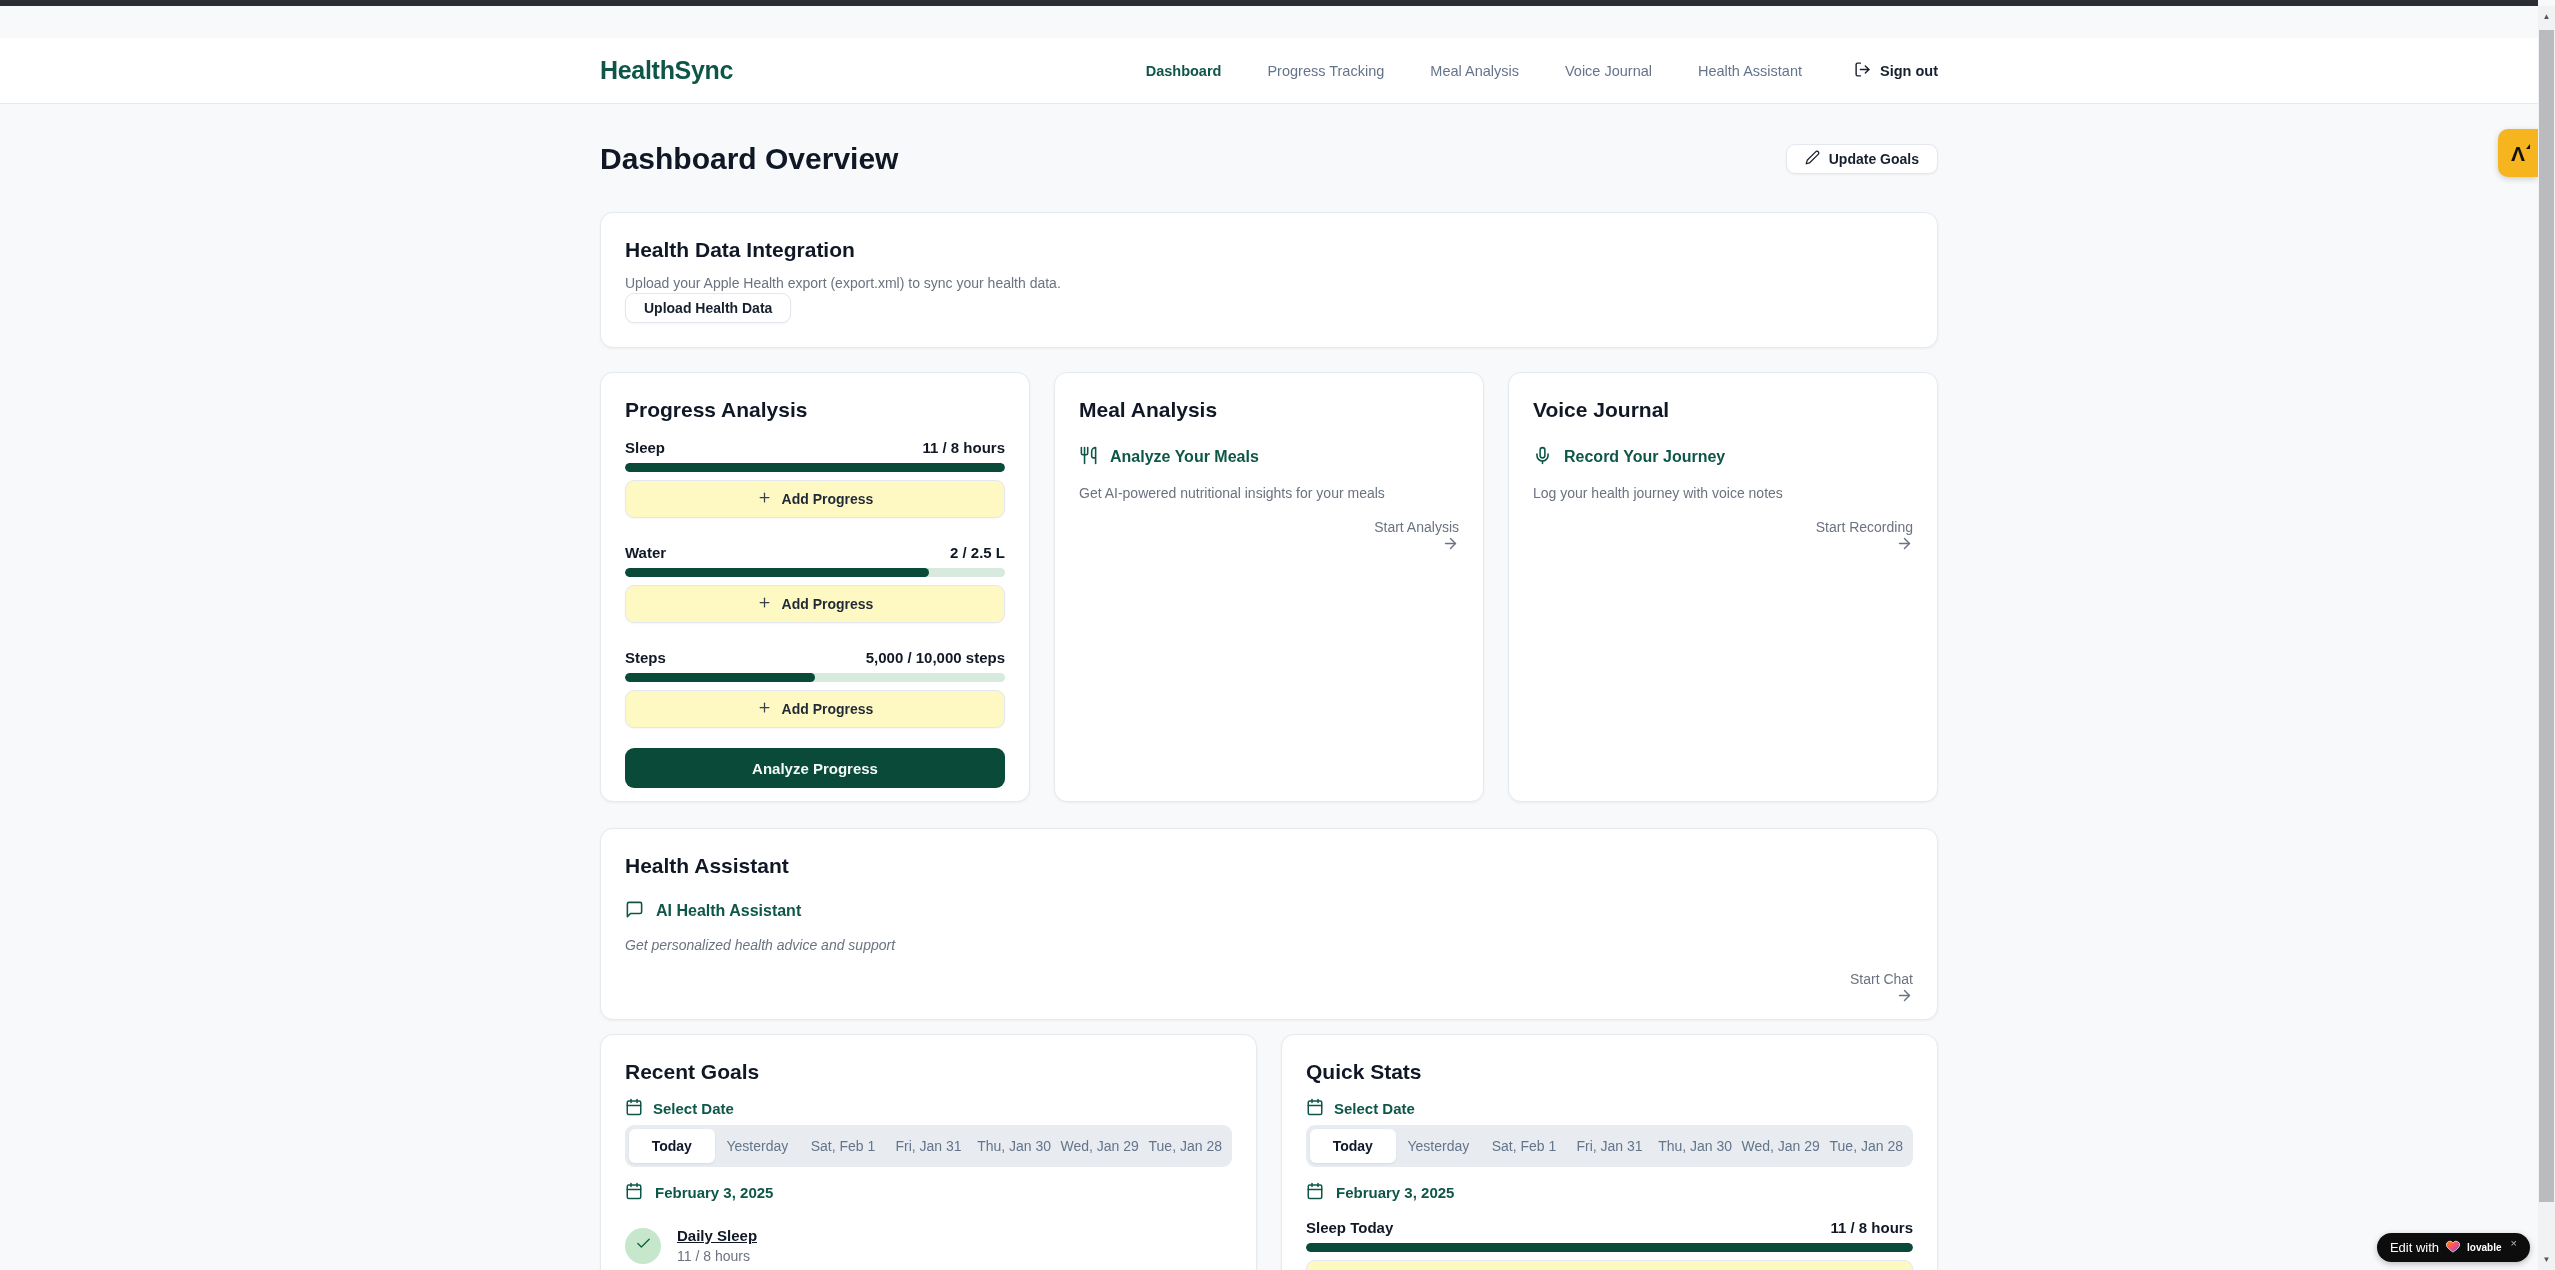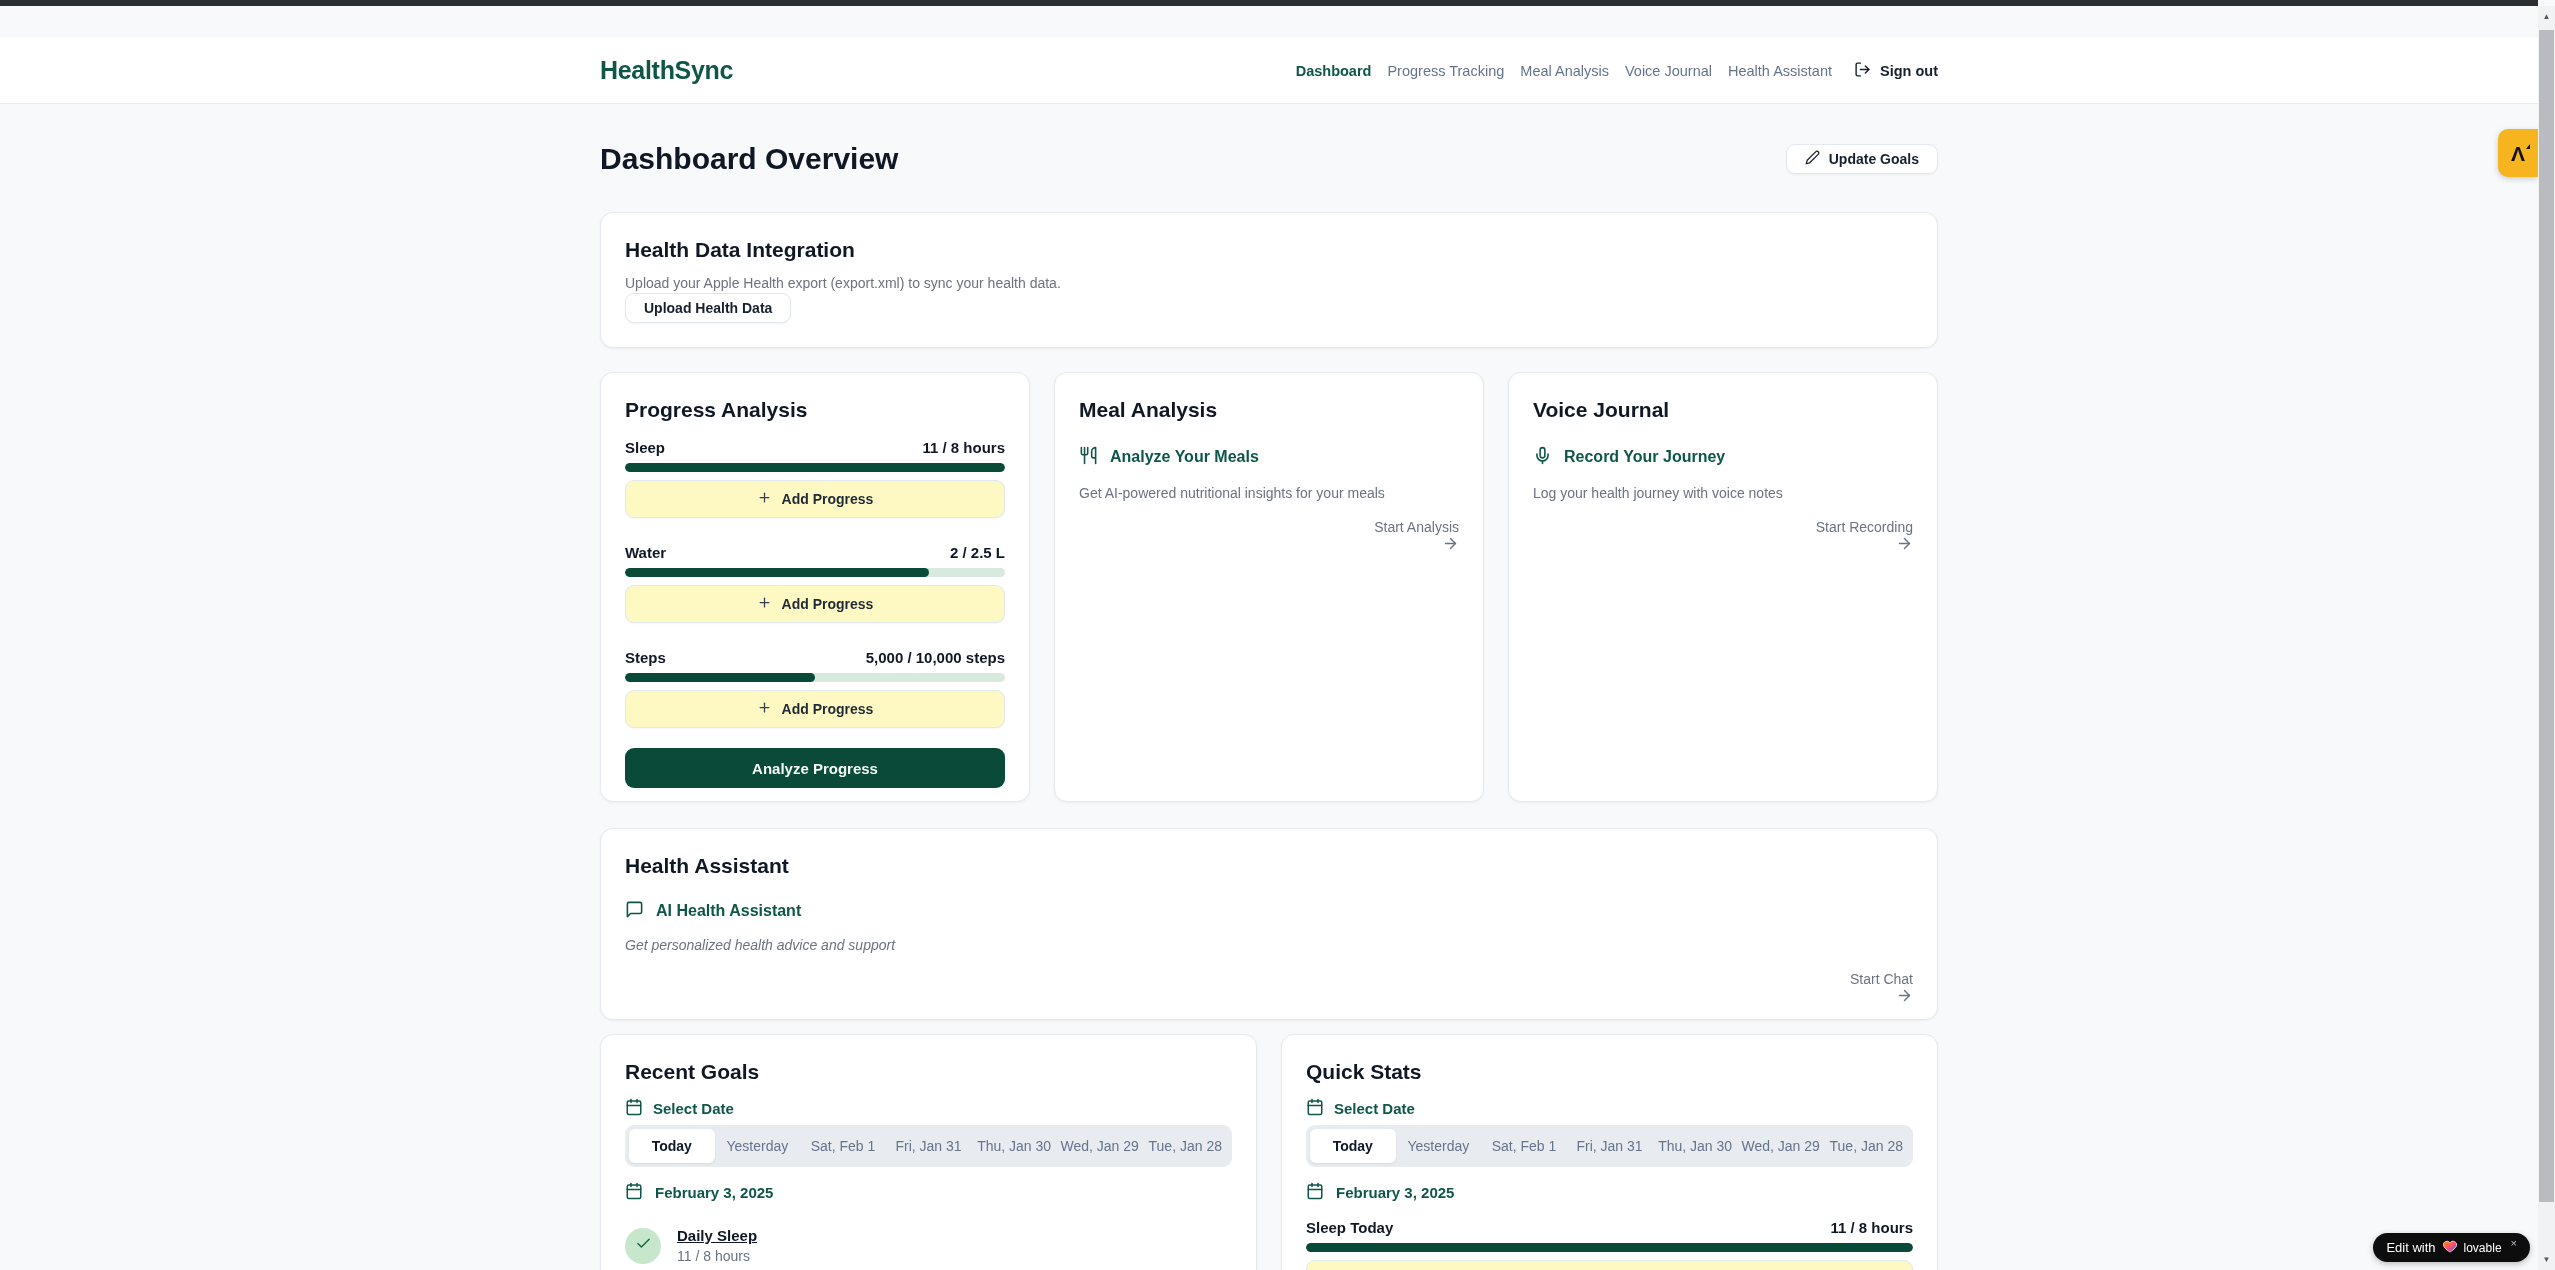--- a/index.html
+++ b/index.html
@@ -15,21 +15,21 @@
   
   .page-area { width:2538px; }
   header {
     background:#ffffff;
     border-bottom:1px solid #e7ebef;
     height:66px;
   }
   .container { width:1338px; margin:0 auto; }
   .header-inner { display:flex; align-items:center; justify-content:space-between; height:100%;margin-top:32px; }
   .brand { font-size:25px; font-weight:bold; color:#0e5748; letter-spacing:-0.3px; cursor:pointer; }
-  nav { display:flex; align-items:center; gap:16px; }
+  nav { display:flex; align-items:center; gap:46px; }
   .nav-link { font-size:14.5px; color:#64748b; text-decoration:none; cursor:pointer; }
   .nav-link.active { color:#0e5748; font-weight:bold; }
   .signout { display:flex; align-items:center; gap:9px; font-size:14.5px; font-weight:bold; color:#17202e; cursor:pointer; margin-left:6px; }
   .signout svg { stroke:#17202e; }
 
   
   main { padding-top:32px; }
   .title-row { display:flex; align-items:center; justify-content:space-between; height:46px; }
   h1 { font-size:30px; font-weight:bold; color:#101826; }
   .btn-outline {
@@ -118,21 +118,21 @@
   .lovable-fab .glyph::after {
     content:""; position:absolute; top:1px; right:-5px;
     border-left:4px solid transparent; border-bottom:5px solid #111;
   }
   .lovable-badge {
     position:absolute; right:25px; bottom:8px; height:29px;
     background:#0d0d0d; border-radius:15px; color:#fff;
     display:flex; align-items:center; gap:6px; padding:0 13px;
     font-size:13px; box-shadow:0 2px 6px rgba(0,0,0,.25); cursor:pointer;
   }
-  .lovable-badge .brand-word { font-weight:normal; font-size:12px; }
+  .lovable-badge .brand-word { font-weight:bold; font-size:10px; }
   .lovable-badge .close-x { color:#b6b9bd; font-size:11px; margin-left:3px; align-self:flex-start; margin-top:4px; cursor:pointer; }
 
   
   .scrollbar { position:absolute; top:6px; right:0; width:17px; height:1264px; background:#f1f2f4; }
   .sb-arrow { position:absolute; left:0; width:17px; height:17px; display:flex; align-items:center; justify-content:center; font-size:8px; color:#54575a; }
   .sb-up { top:2px; } .sb-down { bottom:2px; }
   .sb-thumb { position:absolute; left:1px; top:24px; width:15px; height:1172px; background:#b9bbbe; }
 </style>
 </head>
 <body>

